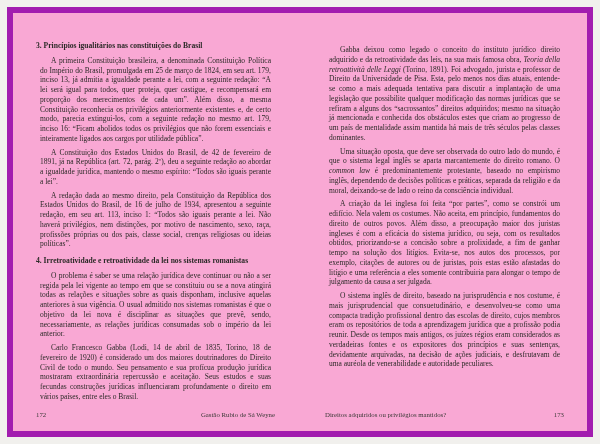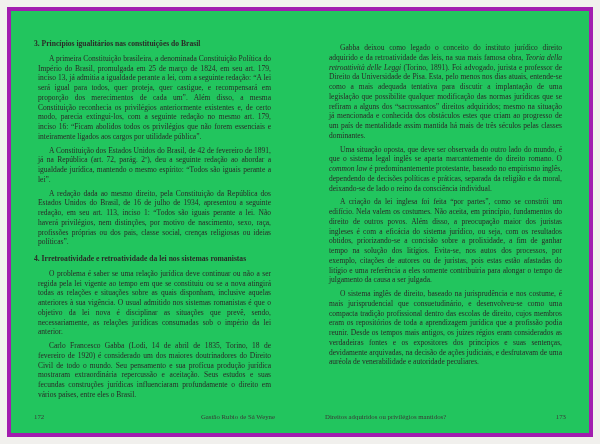--- a/index.html
+++ b/index.html
@@ -4,22 +4,22 @@
 <style>
   * { margin: 0; padding: 0; box-sizing: border-box; }
   html, body { width: 600px; height: 444px; overflow: hidden; }
   body {
     background: #f1f0ed;
     font-family: "Liberation Serif", "DejaVu Serif", serif;
   }
   .spread {
     position: absolute;
     left: 7px; top: 7px; right: 7px; bottom: 7px;
-    background: #22c55e;
-    border: 4px solid #a21caf;
+    background: #f9a8d4;
+    border: 6px solid #a21caf;
     display: flex;
   }
   .page {
     flex: 1 1 50%;
     display: flex;
     flex-direction: column;
     padding-top: 28px;
     padding-bottom: 13px;
     color: #2b2a27;
     min-width: 0;

